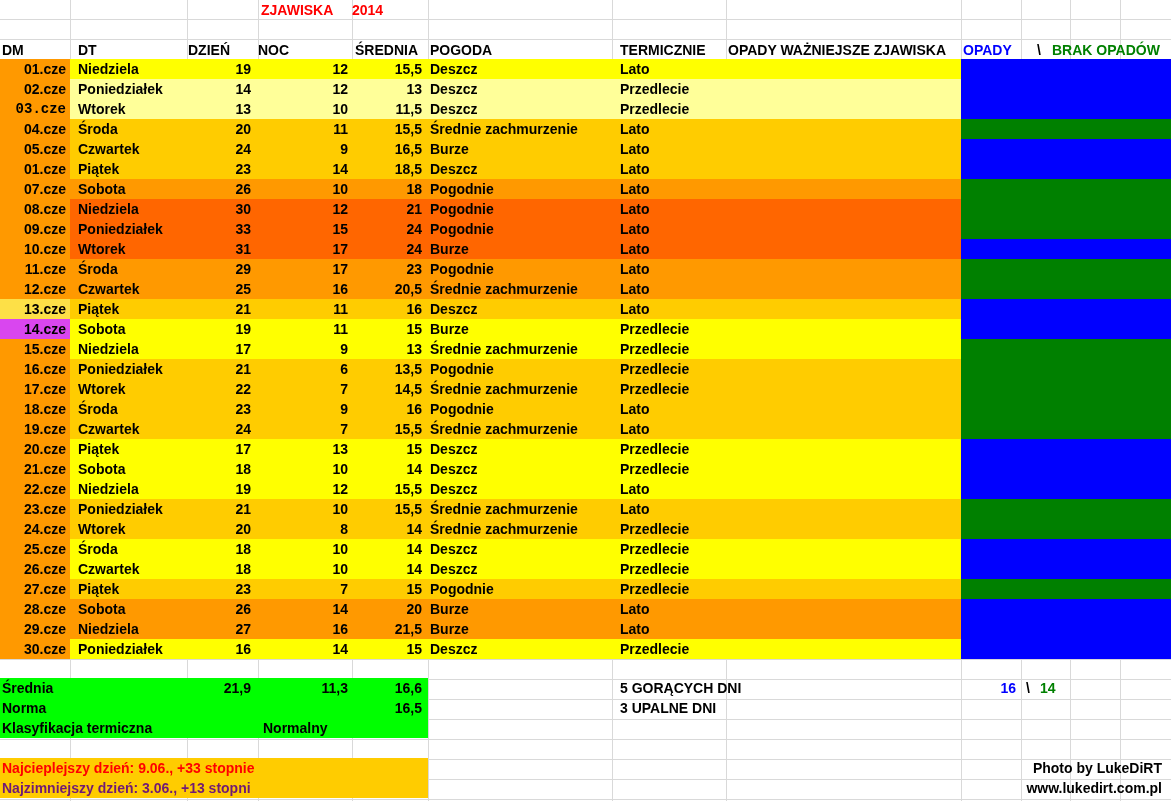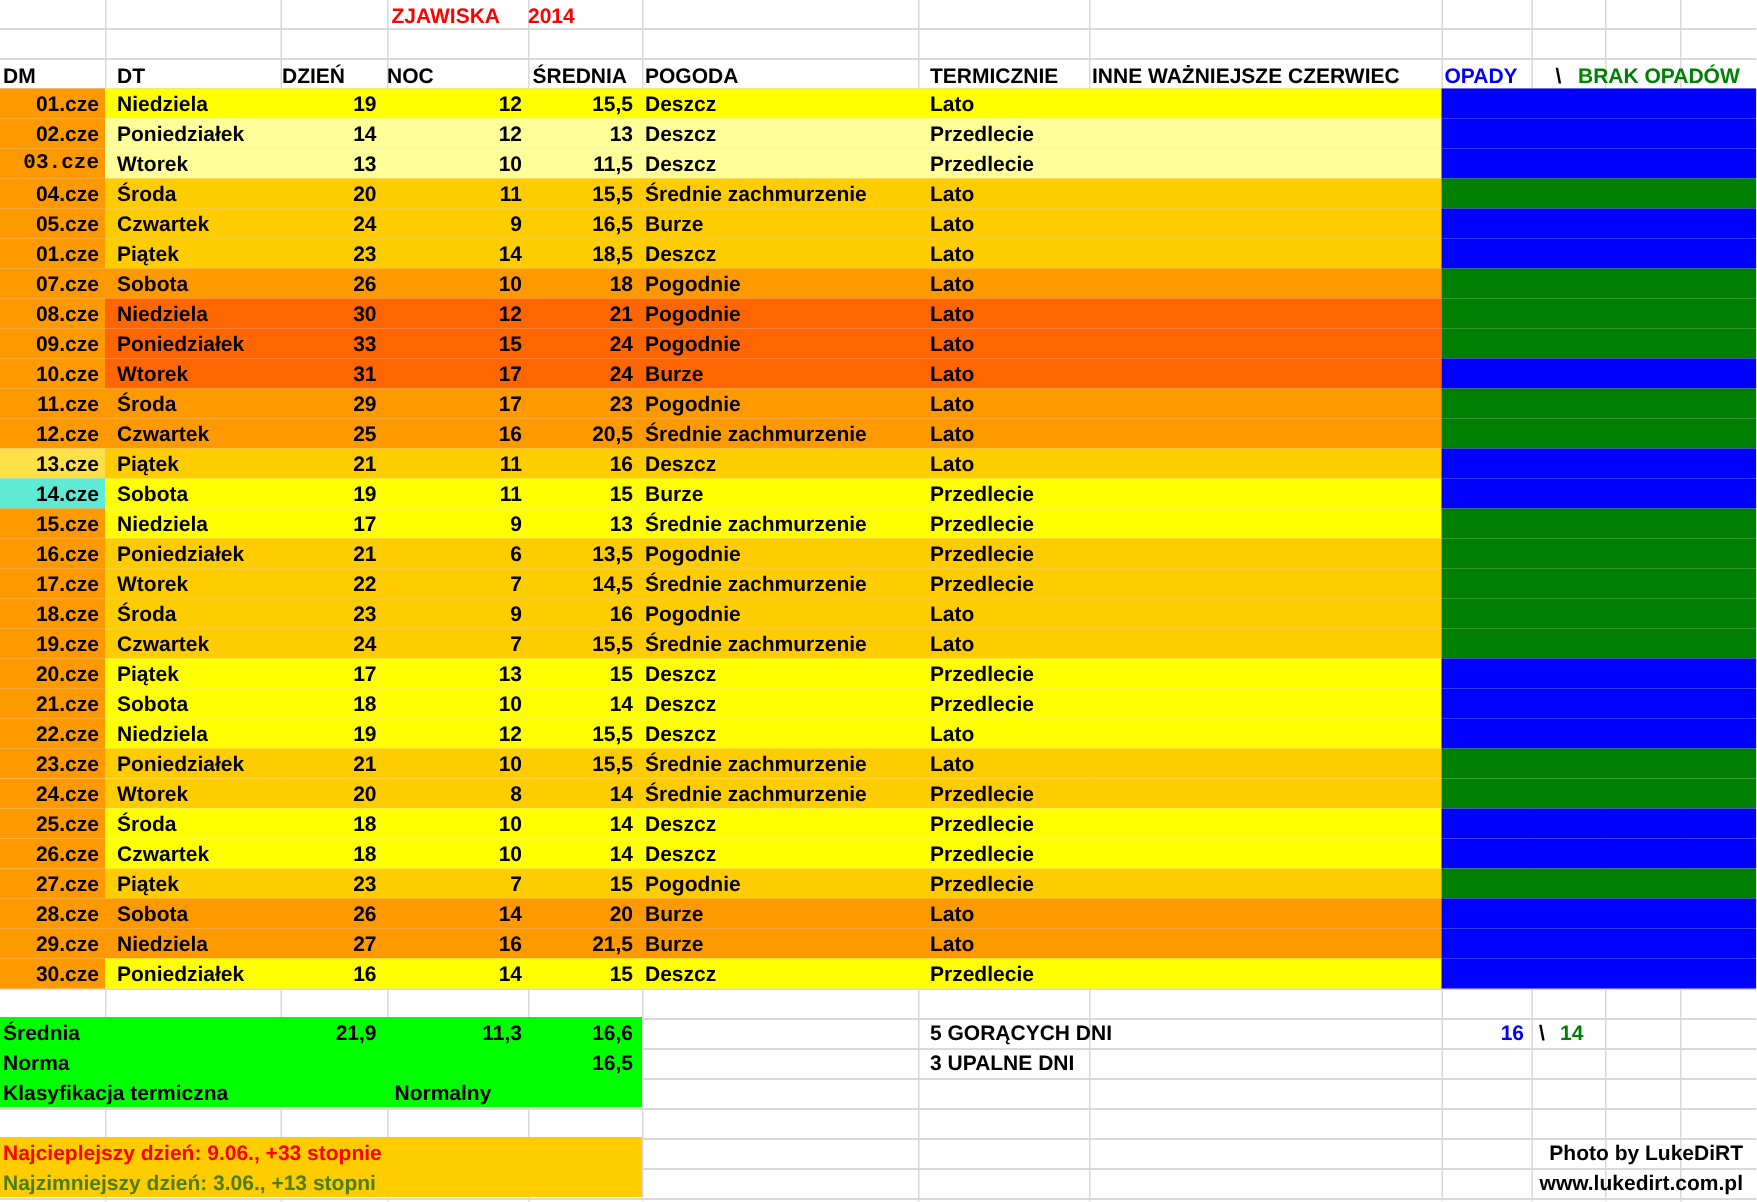--- a/index.html
+++ b/index.html
@@ -84,21 +84,21 @@
   <div class="lbl t-month" style="color: rgb(255, 0, 0);">ZJAWISKA</div>
   <div class="lbl t-year" style="color: rgb(255, 0, 0);">2014</div>
 
   <div class="lbl hrow h-dm">DM</div>
   <div class="lbl hrow h-dt">DT</div>
   <div class="lbl hrow h-day">DZIEŃ</div>
   <div class="lbl hrow h-noc">NOC</div>
   <div class="lbl hrow h-avg">ŚREDNIA</div>
   <div class="lbl hrow h-pog">POGODA</div>
   <div class="lbl hrow h-term">TERMICZNIE</div>
-  <div class="lbl hrow h-inne">INNE WAŻNIEJSZE CZERWIEC</div>
+  <div class="lbl hrow h-inne">OPADY WAŻNIEJSZE ZJAWISKA</div>
   <div class="lbl hrow h-opady" style="color: rgb(0, 0, 255);">OPADY</div>
   <div class="lbl hrow h-opsep">\</div>
   <div class="lbl hrow h-brak" style="color: rgb(0, 128, 0);">BRAK OPADÓW</div>
 
   <div id="rows">
       <div class="row">
     <div class="cell c-dm" style="background: rgb(255, 153, 0);">01.cze</div>
     <div class="rowbody" style="background: rgb(255, 255, 0);">
       <span class="fld f-dt">Niedziela</span>
       <span class="fld f-day">19</span>
@@ -260,21 +260,21 @@
       <span class="fld f-day">21</span>
       <span class="fld f-night">11</span>
       <span class="fld f-avg">16</span>
       <span class="fld f-weather">Deszcz</span>
       <span class="fld f-thermal">Lato</span>
       <span class="fld f-other"></span>
     </div>
     <div class="cell c-precip" style="background: rgb(0, 0, 255);"></div>
   </div>
       <div class="row">
-    <div class="cell c-dm" style="background: #5eead4;">14.cze</div>
+    <div class="cell c-dm" style="background: #d946ef;">14.cze</div>
     <div class="rowbody" style="background: rgb(255, 255, 0);">
       <span class="fld f-dt">Sobota</span>
       <span class="fld f-day">19</span>
       <span class="fld f-night">11</span>
       <span class="fld f-avg">15</span>
       <span class="fld f-weather">Burze</span>
       <span class="fld f-thermal">Przedlecie</span>
       <span class="fld f-other"></span>
     </div>
     <div class="cell c-precip" style="background: rgb(0, 0, 255);"></div>
@@ -500,17 +500,17 @@
   <div class="lbl r3 p-norm">Normalny</div>
 
   <div class="lbl r1 stat">5 GORĄCYCH DNI</div>
   <div class="lbl r2 stat">3 UPALNE DNI</div>
   <div class="lbl r1 s-16" style="color: rgb(0, 0, 255);">16</div>
   <div class="lbl r1 s-sep">\</div>
   <div class="lbl r1 s-14" style="color: rgb(0, 128, 0);">14</div>
 
   <div class="note-bg" style="background: rgb(255, 204, 0);"></div>
   <div class="lbl note1" style="color: rgb(255, 0, 0);">Najcieplejszy dzień: 9.06., +33 stopnie</div>
-  <div class="lbl note2" style="color: #4d7c0f;">Najzimniejszy dzień: 3.06., +13 stopni</div>
+  <div class="lbl note2" style="color: #701a75;">Najzimniejszy dzień: 3.06., +13 stopni</div>
 
   <div class="lbl credit cr2">www.lukedirt.com.pl</div>
   <div class="lbl credit cr1">Photo by LukeDiRT</div>
 </div>
 
 </body></html>

